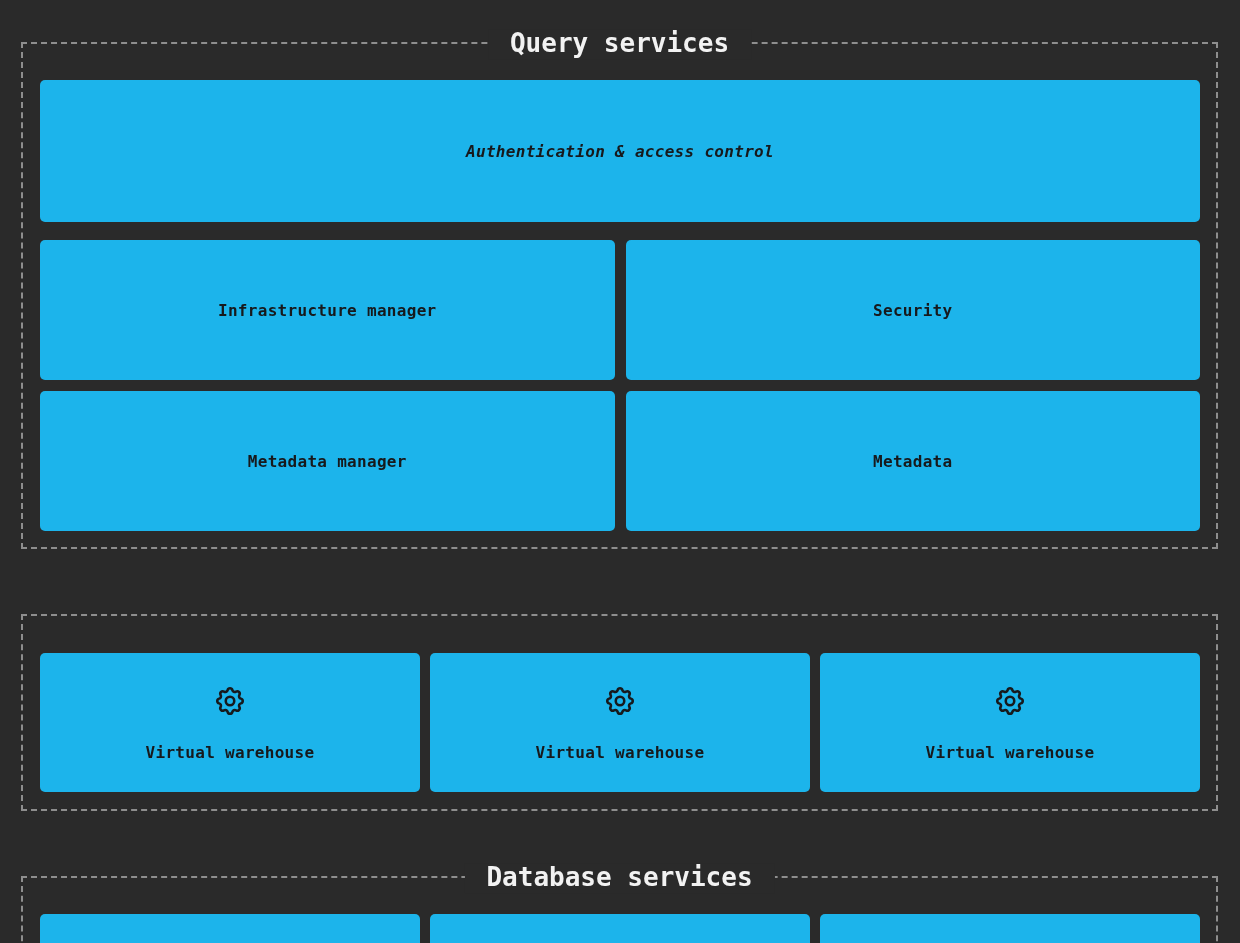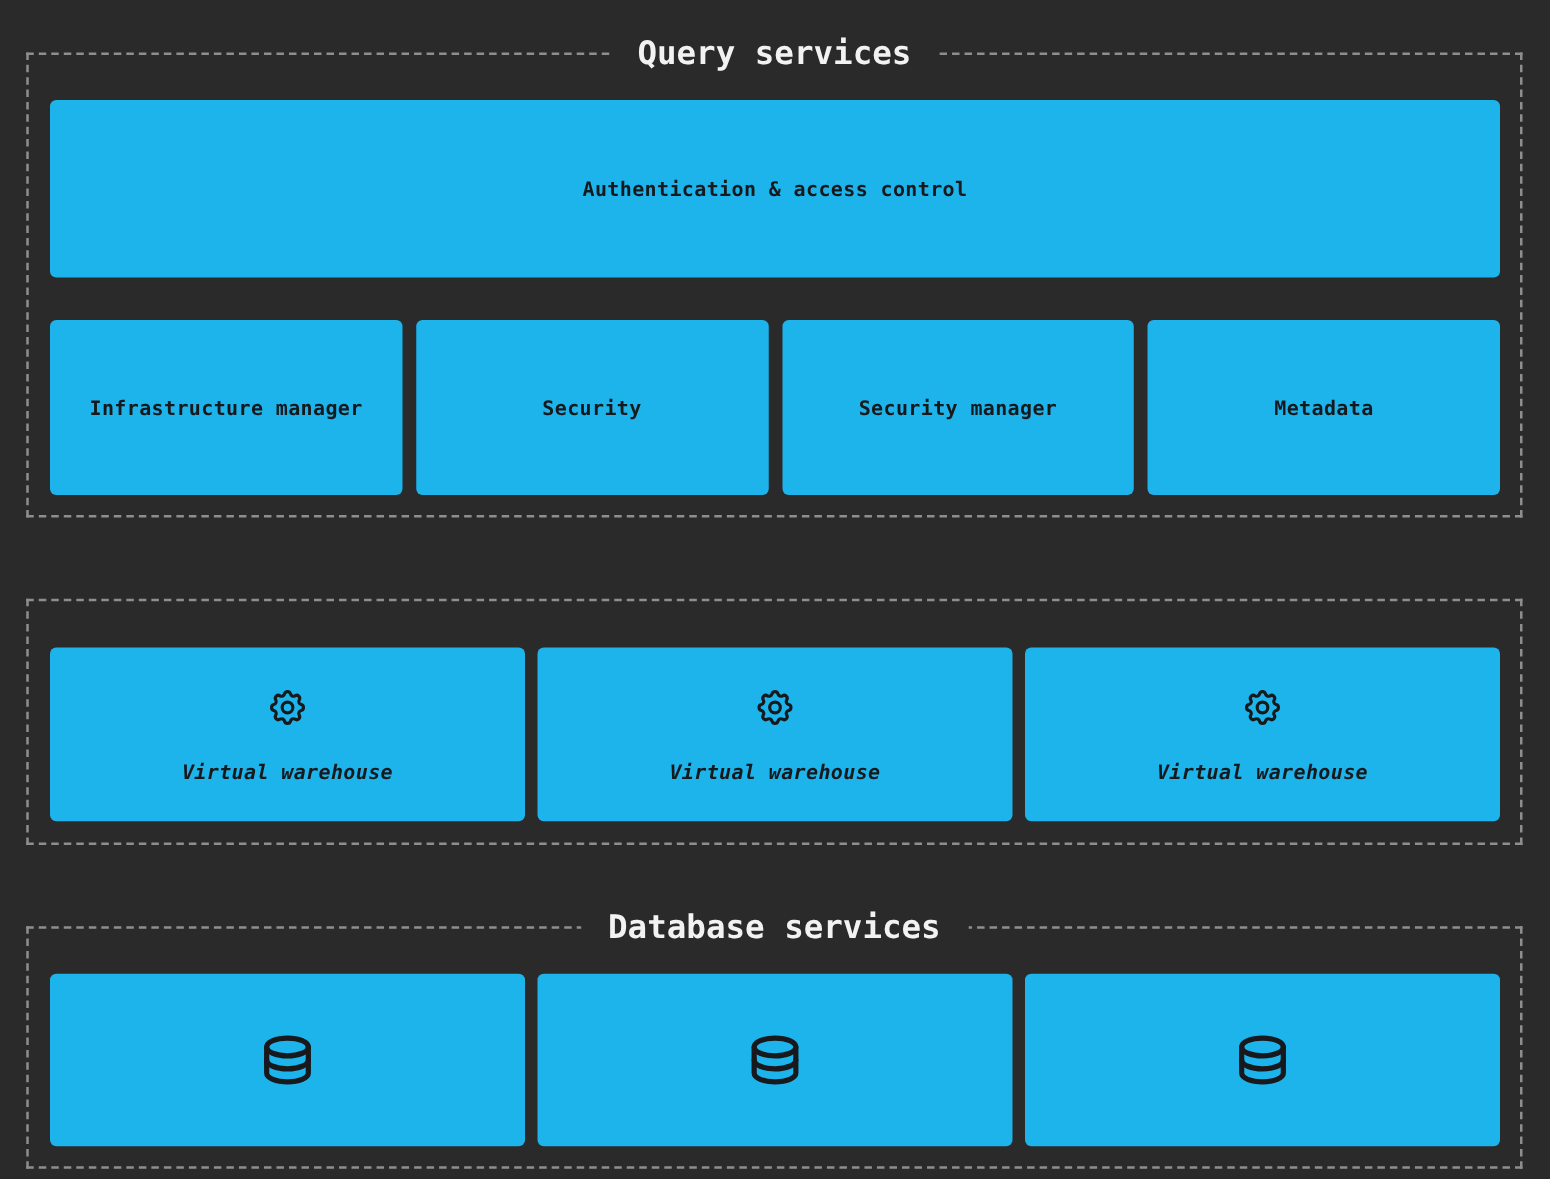--- a/index.html
+++ b/index.html
@@ -44,37 +44,36 @@
     border-radius: 5px;
     color: var(--box_text);
     display: flex;
     align-items: center;
     justify-content: center;
     font-size: 16px;
     font-weight: 600;
     letter-spacing: 0.3px;
     text-align: center;
   }
-  .auth-box { height: 142px; margin-bottom: 34px; }
+  .auth-box { height: 142px; margin-bottom: 18px; font-style: italic; }
   .row-4 {
     display: grid;
-    grid-template-columns: repeat(4, 1fr);
+    grid-template-columns: repeat(2, 1fr);
     gap: 11px;
   }
   .row-4 .box { height: 140px; }
   .row-3 {
     display: grid;
     grid-template-columns: repeat(3, 1fr);
     gap: 10px;
   }
   .wh-box {
     height: 139px;
     flex-direction: column;
     gap: 25px;
-    font-style: italic;
   }
   .db-box { height: 138px; }
   .icon { display: block; color: var(--box_text); }
 </style>
 </head>
 <body>
 
 <section class="group">
   <div class="group-title">Query services</div>
   <div class="inner-cloud">
@@ -82,21 +81,21 @@
       <span>Authentication &amp; access control</span>
     </div>
     <div class="row-4">
       <div class="box">
         <span>Infrastructure manager</span>
       </div>
       <div class="box">
         <span>Security</span>
       </div>
       <div class="box">
-        <span>Security manager</span>
+        <span>Metadata manager</span>
       </div>
       <div class="box">
         <span>Metadata</span>
       </div>
     </div>
   </div>
 </section>
 
 <section class="group">
   <div class="inner-query row-3">

